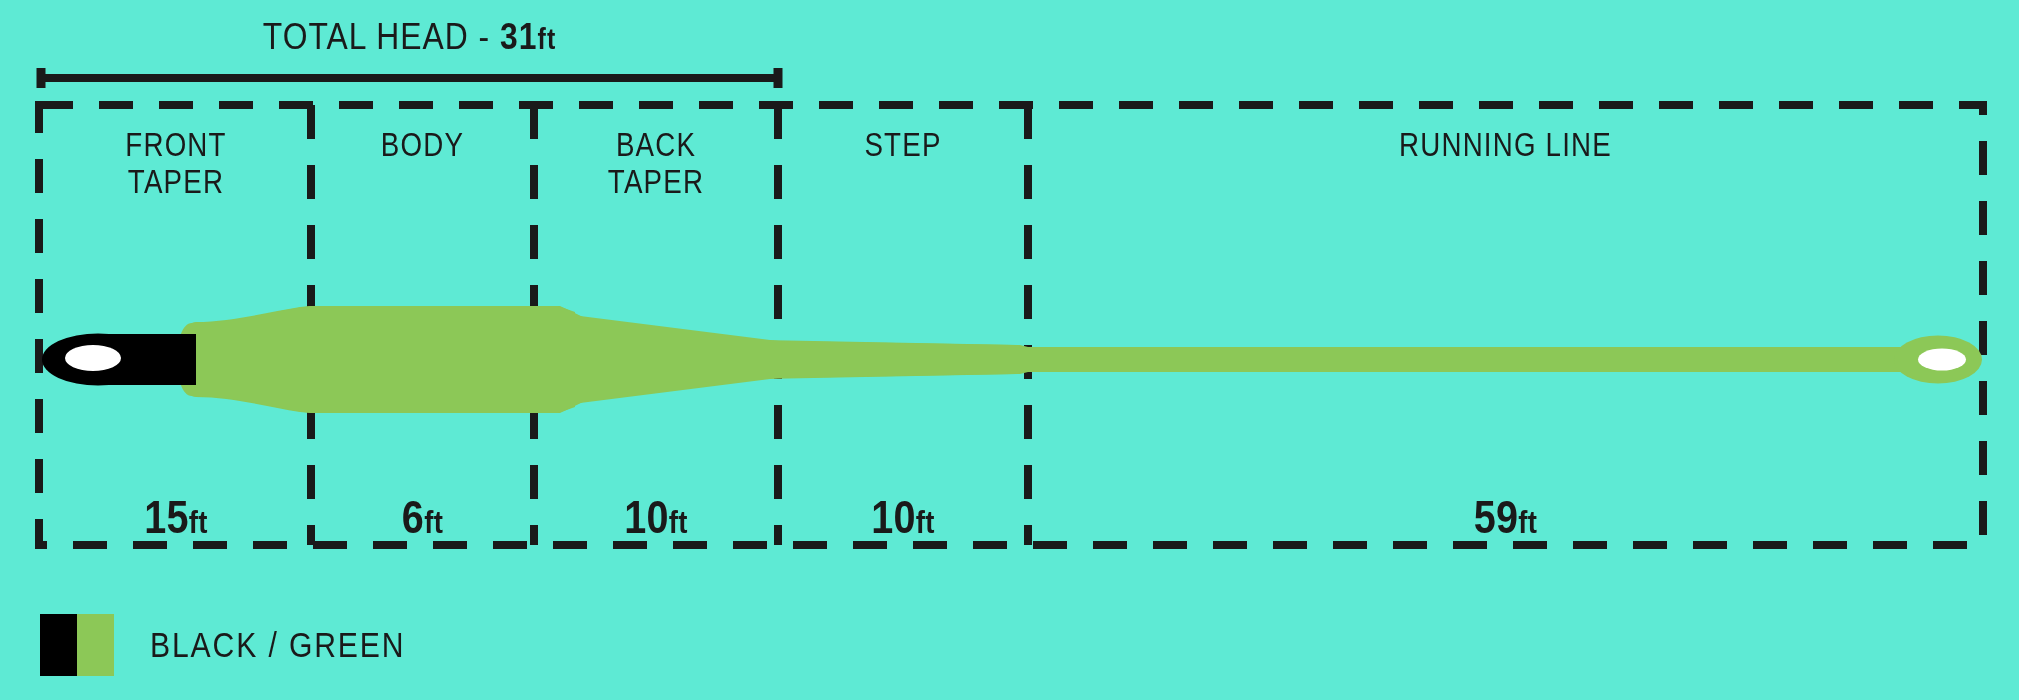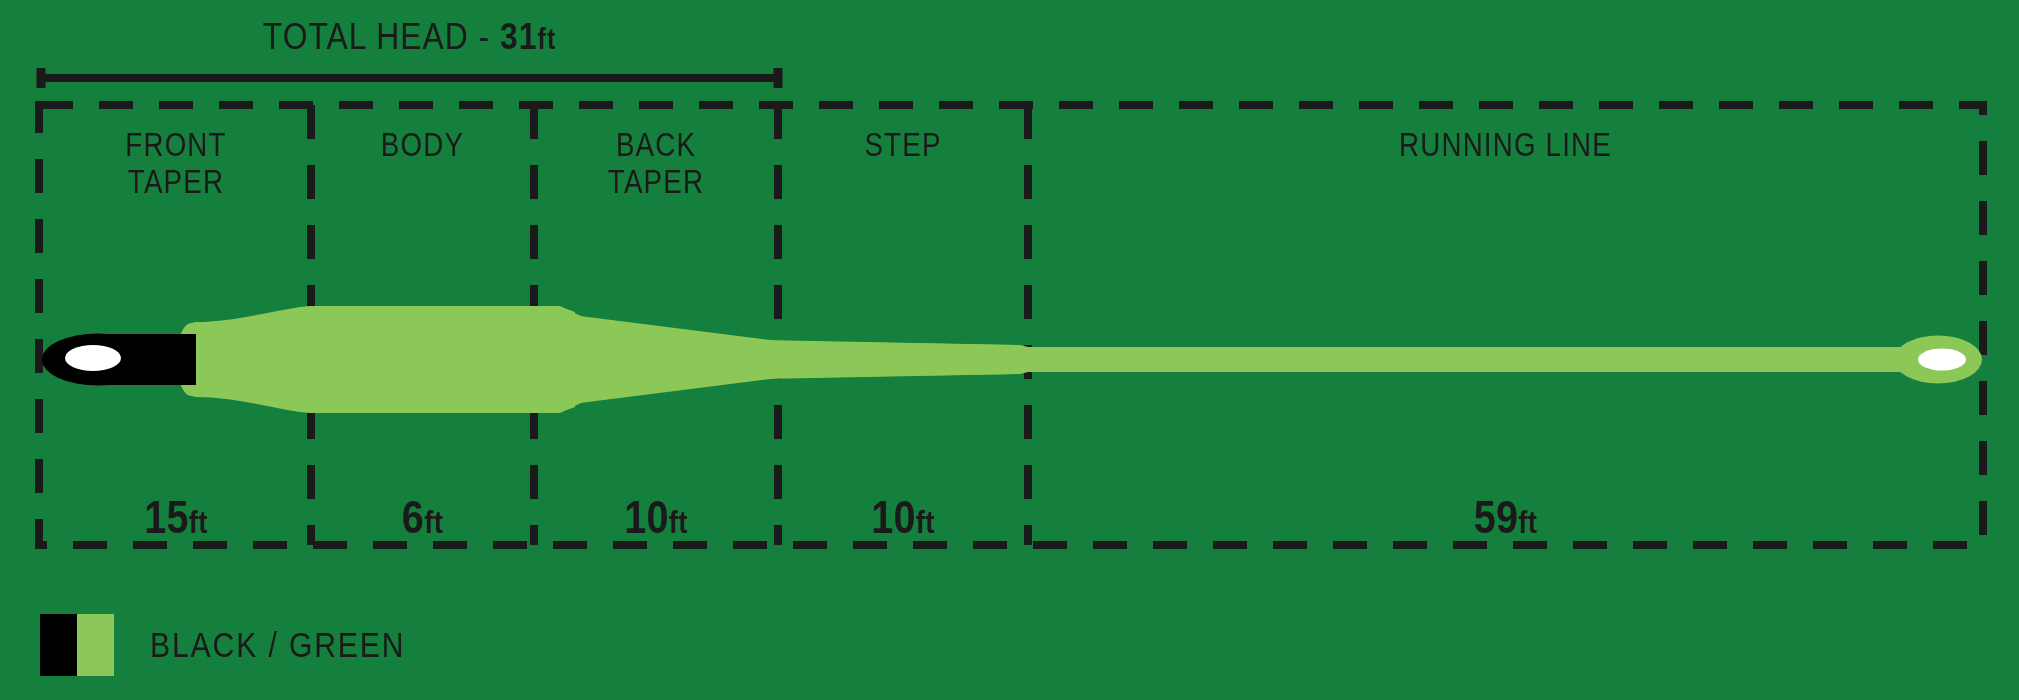--- a/index.html
+++ b/index.html
@@ -8,21 +8,21 @@
     background: #ffffff;
   }
   body {
     font-family: "Liberation Sans", sans-serif;
     -webkit-font-smoothing: antialiased;
   }
   #diagram {
     position: relative;
     width: 2019px;
     height: 700px;
-    background: #15803d;
+    background: #5eead4;
     overflow: hidden;
   }
   #svg-root {
     position: absolute;
     left: 0;
     top: 0;
     width: 2019px;
     height: 700px;
     display: block;
   }

